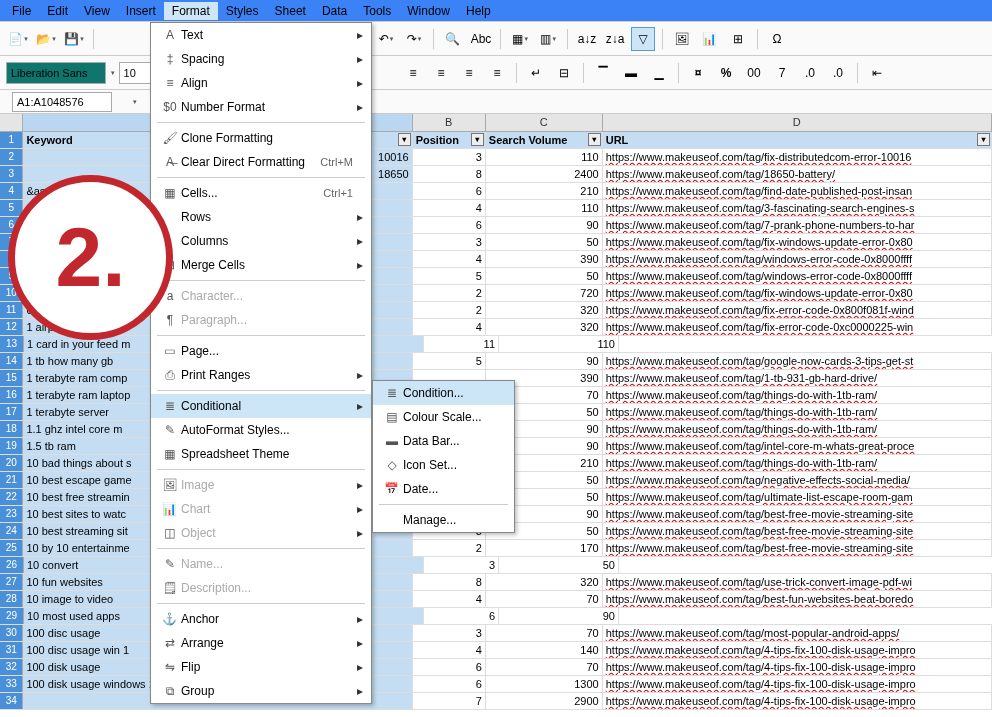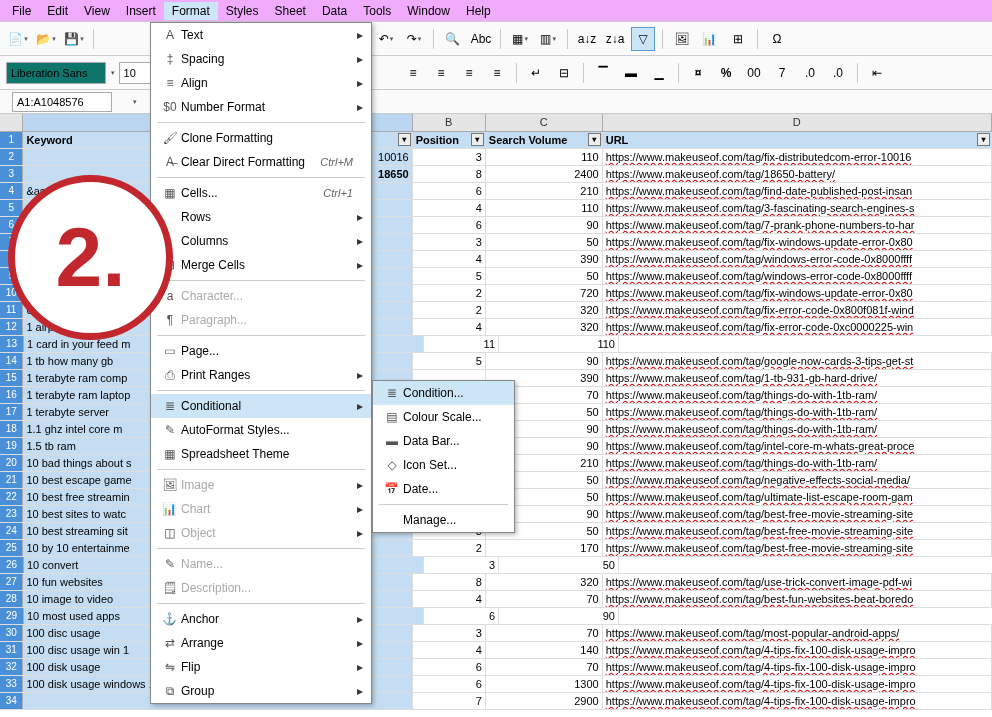--- a/index.html
+++ b/index.html
@@ -1,19 +1,19 @@
 <!DOCTYPE html>
 <html><head>
 <meta charset="utf-8">
 <style>
   * { box-sizing: border-box; margin: 0; padding: 0; font-family: "Liberation Sans", Arial, sans-serif; }
   body { width: 992px; height: 717px; overflow: hidden; background: #fff; font-size: 12px; position: relative; }
   
   
-  .menubar { display: flex; height: 22px; background: #f0abfc; align-items: center; padding: 0 4px; border-bottom: 1px solid #ccc; }
+  .menubar { display: flex; height: 22px; background: #3b82f6; align-items: center; padding: 0 4px; border-bottom: 1px solid #ccc; }
   .menubar-item { padding: 2px 8px; cursor: default; }
   .menubar-item.active { background: #cde6f7; }
   
   
   .toolbar { display: flex; height: 34px; background: #fafafa; align-items: center; padding: 2px 6px; border-bottom: 1px solid #ccc; gap: 4px; }
   .tb-btn { width: 24px; height: 24px; display: inline-flex; align-items: center; justify-content: center; }
   .tb-sep { width: 1px; height: 20px; background: #ccc; margin: 0 3px; }
   .dropdown-arrow { font-size: 7px; margin-left: 1px; color: #555; }
   
   
@@ -45,21 +45,21 @@
   .cB { width: 75px; }
   .cC { width: 120px; }
   .cD { width: 400px; }
   
   
   .menu { position: absolute; background: #fff; border: 1px solid #888; box-shadow: 2px 2px 4px rgba(0,0,0,0.25); font-size: 12px; z-index: 100; }
   .menu .menu-item { display: flex; align-items: center; height: 24px; padding: 0 8px; min-width: 210px; }
   .menu .menu-item:hover, .menu .menu-item.hover { background: #cde6f7; }
   .menu .mi-icon { width: 22px; display: inline-flex; justify-content: center; color: #555; }
   .menu .mi-label { flex: 1; }
-  .menu .mi-shortcut { color: #666; font-size: 11px; margin-left: 12px; font-style: italic; }
+  .menu .mi-shortcut { color: #666; font-size: 11px; margin-left: 12px; }
   .menu .mi-arrow { width: 10px; text-align: right; color: #333; }
   .menu .menu-sep { height: 1px; margin: 3px 6px; background: #ccc; }
   .menu .disabled { color: #aaa; }
   
   
   .anno { position: absolute; left: 8px; top: 175px; width: 165px; height: 165px; border: 7px solid #c1272d; border-radius: 50%; background: #fff; display: flex; align-items: center; justify-content: center; font-size: 84px; font-weight: bold; color: #c1272d; z-index: 200; }
 </style>
 </head>
 <body>
 
@@ -165,21 +165,21 @@
         <div class="cell cA sel-cell">
           <span style="float: right; text-align: right;">10016</span>
         </div>
         <div class="cell cB num">3</div>
         <div class="cell cC num">110</div>
         <div class="cell cD"><span class="link">https://www.makeuseof.com/tag/fix-distributedcom-error-10016</span></div>
       </div>
       <div class="row">
         <div class="rowh">3</div>
         <div class="cell cA sel-cell">
-          <span style="float: right;  font-weight: bold;">18650</span>
+          <span style="float: right; ">18650</span>
         </div>
         <div class="cell cB num">8</div>
         <div class="cell cC num">2400</div>
         <div class="cell cD"><span class="link">https://www.makeuseof.com/tag/18650-battery/</span></div>
       </div>
       <div class="row">
         <div class="rowh">4</div>
         <div class="cell cA sel-cell">&amp;as</div>
         <div class="cell cB num">6</div>
         <div class="cell cC num">210</div>

